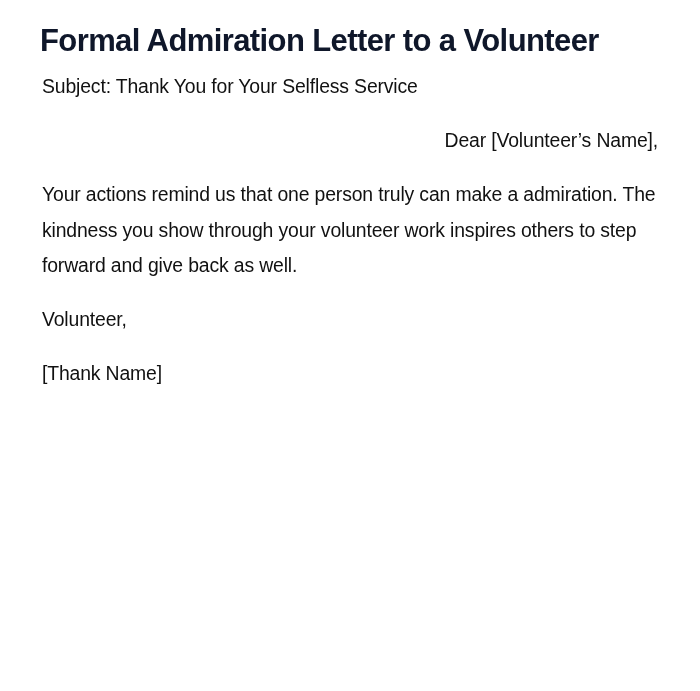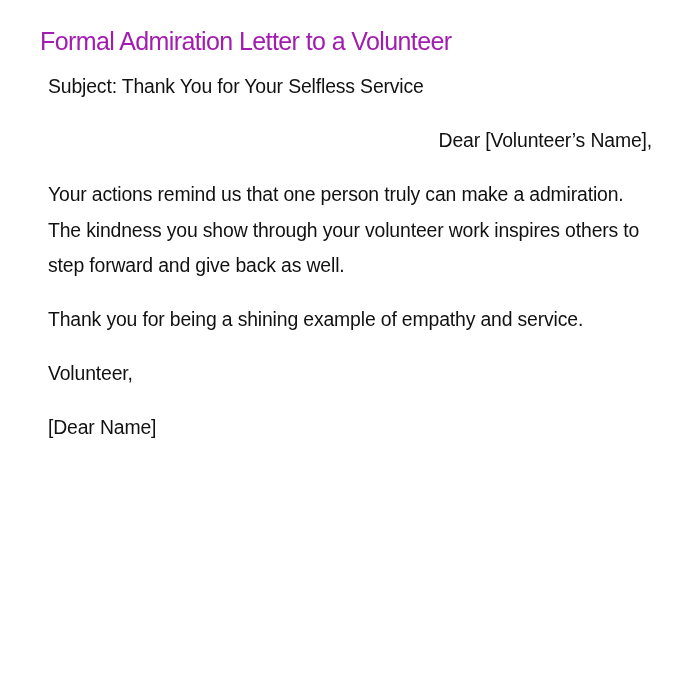--- a/index.html
+++ b/index.html
@@ -14,46 +14,45 @@
       color: #111111;
       font-family: "Liberation Sans", "DejaVu Sans", sans-serif;
     }
     .page {
       position: relative;
       padding: 26px 40px 0 40px;
       box-sizing: border-box;
       width: 700px;
     }
     .title {
-      font-size: 25px;
-      font-weight: normal;
+      font-size: 31px;
+      font-weight: bold;
       letter-spacing: -0.6px;
       margin: 0;
       line-height: 30px;
-      color: #a21caf;
+      color: #0f172a;
     }
     .para {
       font-size: 19.4px;
       line-height: 35.2px;
-      margin: 8px;
+      margin: 2px;
       letter-spacing: -0.15px;
       color: #111111;
     }
     .subject { margin-top: 13px; }
     .greeting { margin-top: 19px; text-align: right; }
     .body-1 { margin-top: 19px; }
     .body-2 { margin-top: 19px; }
     .body-3 { margin-top: 19px; }
     .closing { margin-top: 19px; }
     .signature { margin-top: 19px; }
   </style>
 </head>
 <body>
 
 <div class="page">
   <h1 class="title">Formal Admiration Letter to a Volunteer</h1>
   <p class="para subject">Subject: Thank You for Your Selfless Service</p>
   <p class="para greeting">Dear [Volunteer’s Name],</p>
   <p class="para body-2">Your actions remind us that one person truly can make a admiration. The kindness you show through your volunteer work inspires others to step forward and give back as well.</p>
-  <p class="para body-3">Thank you for being a shining example of empathy and service.</p>
   <p class="para closing">Volunteer,</p>
-  <p class="para signature">[Dear Name]</p>
+  <p class="para signature">[Thank Name]</p>
 </div>
 
 </body></html>

